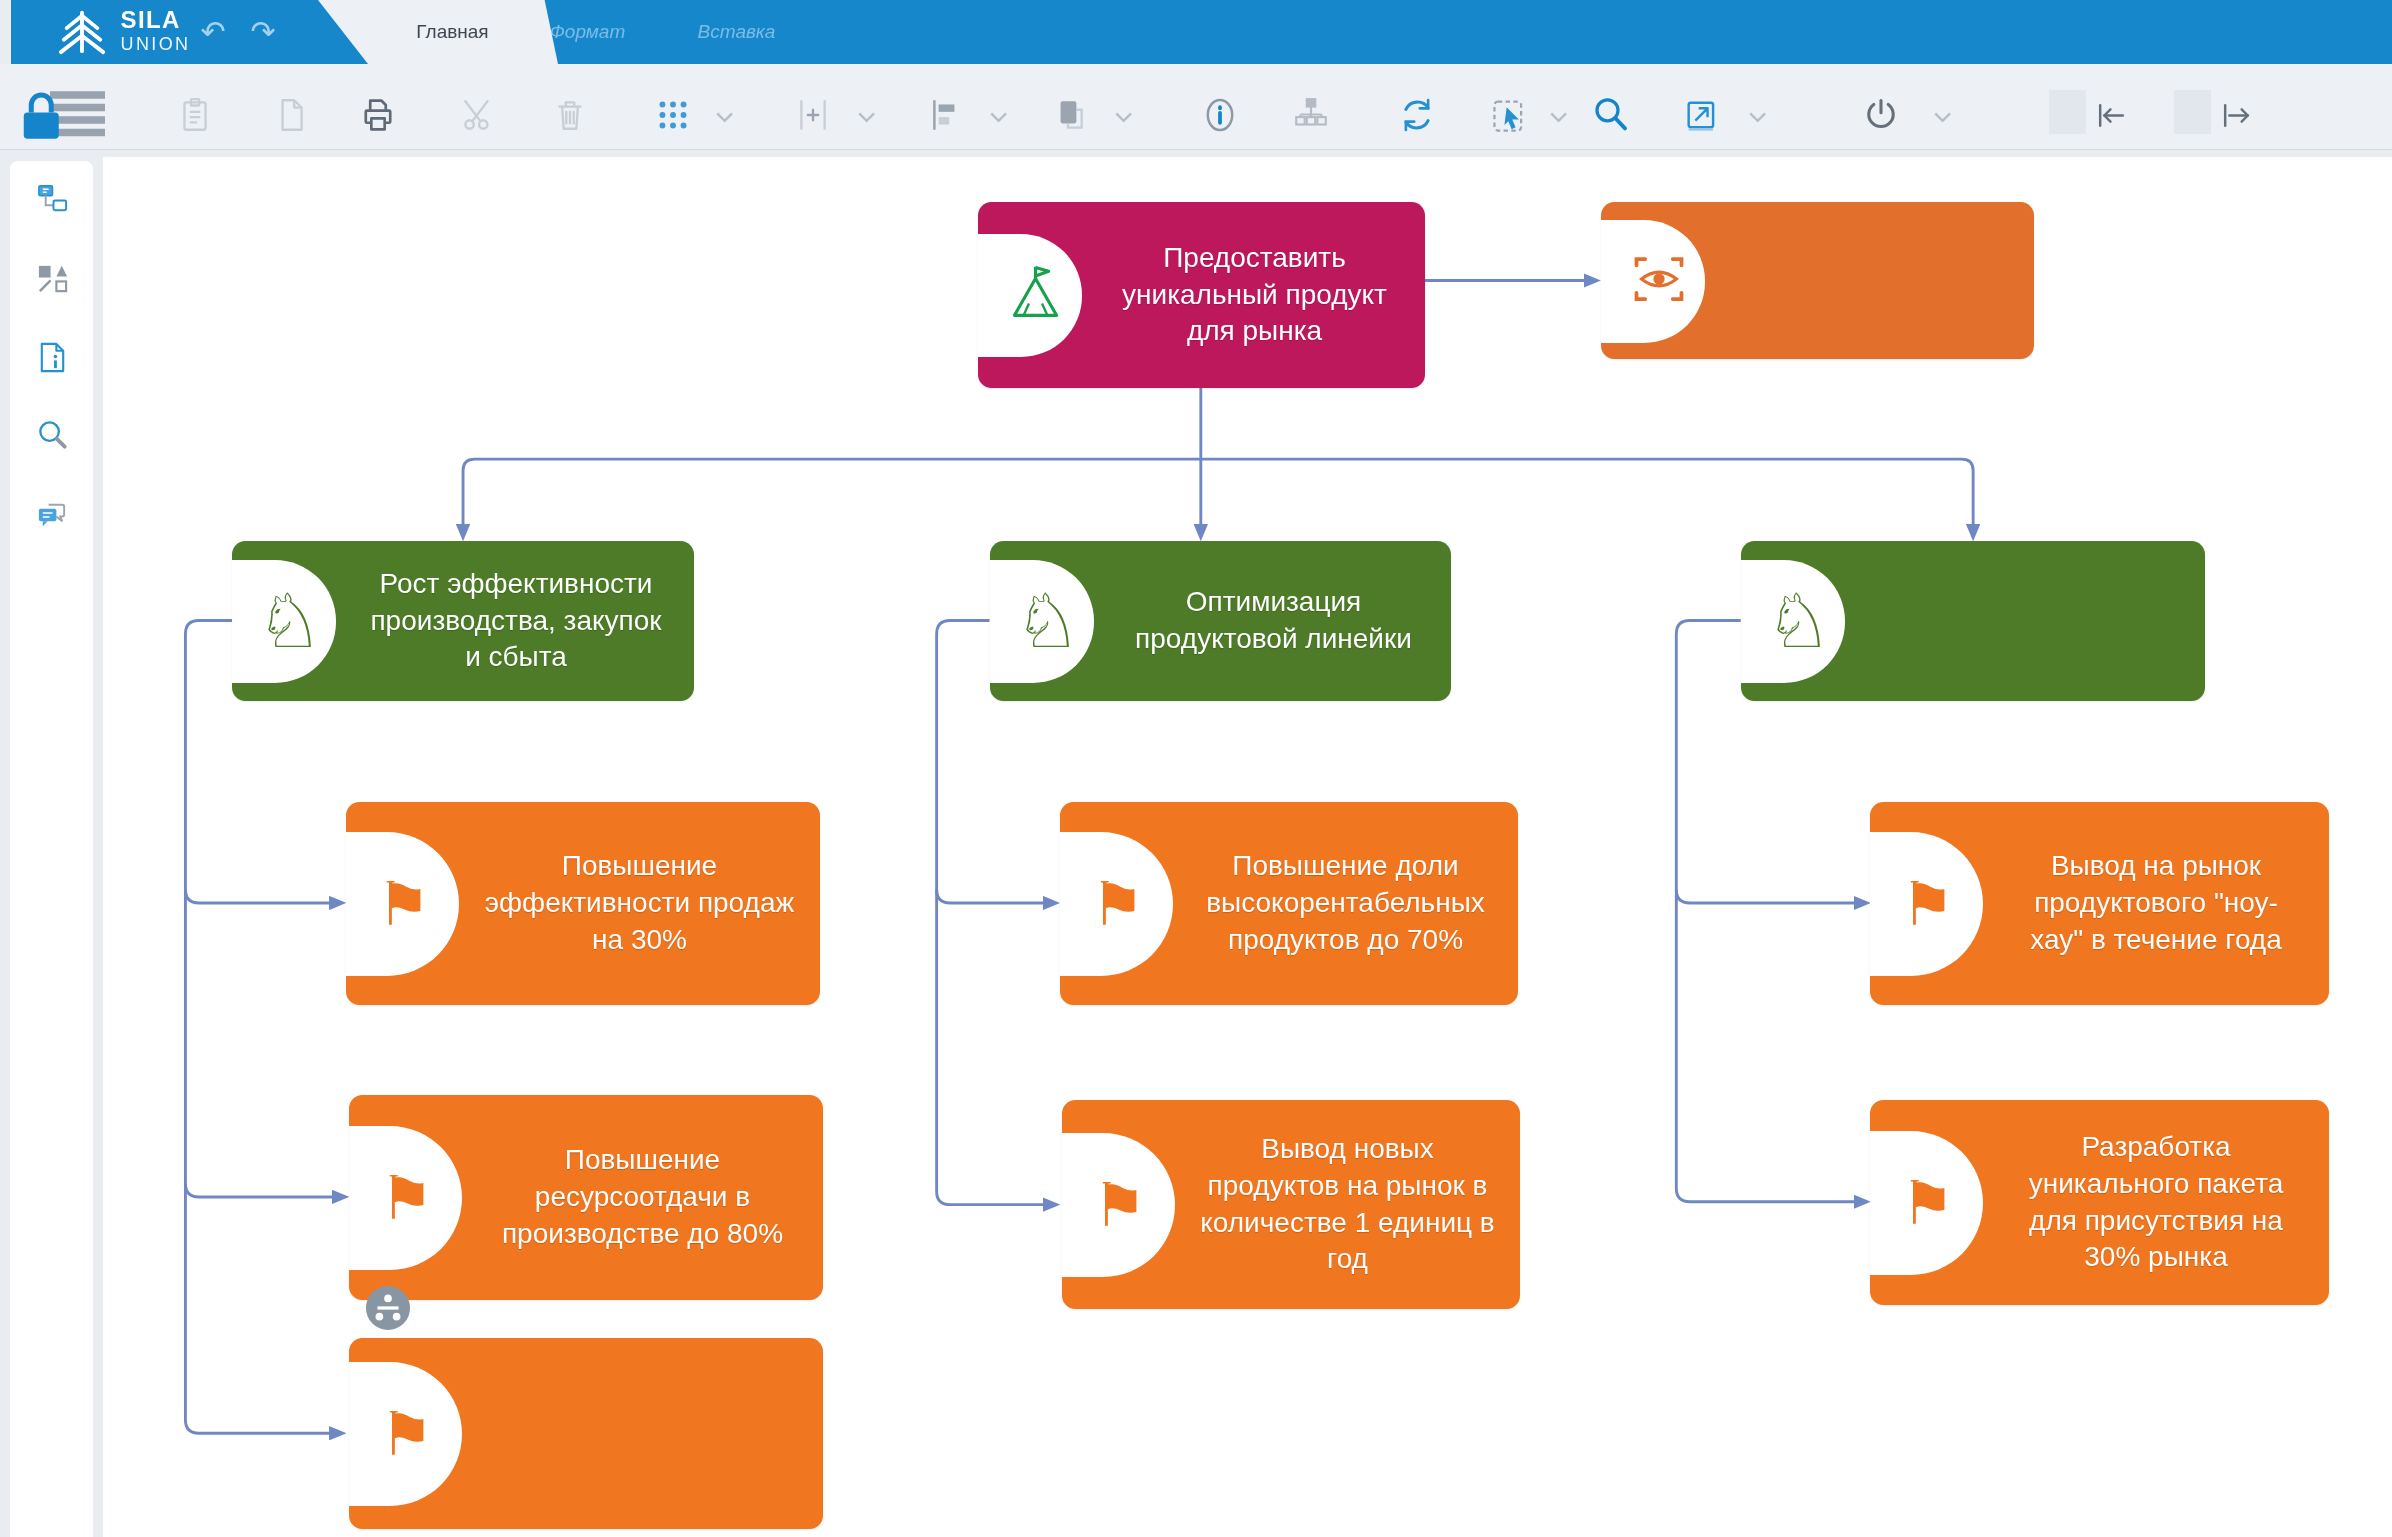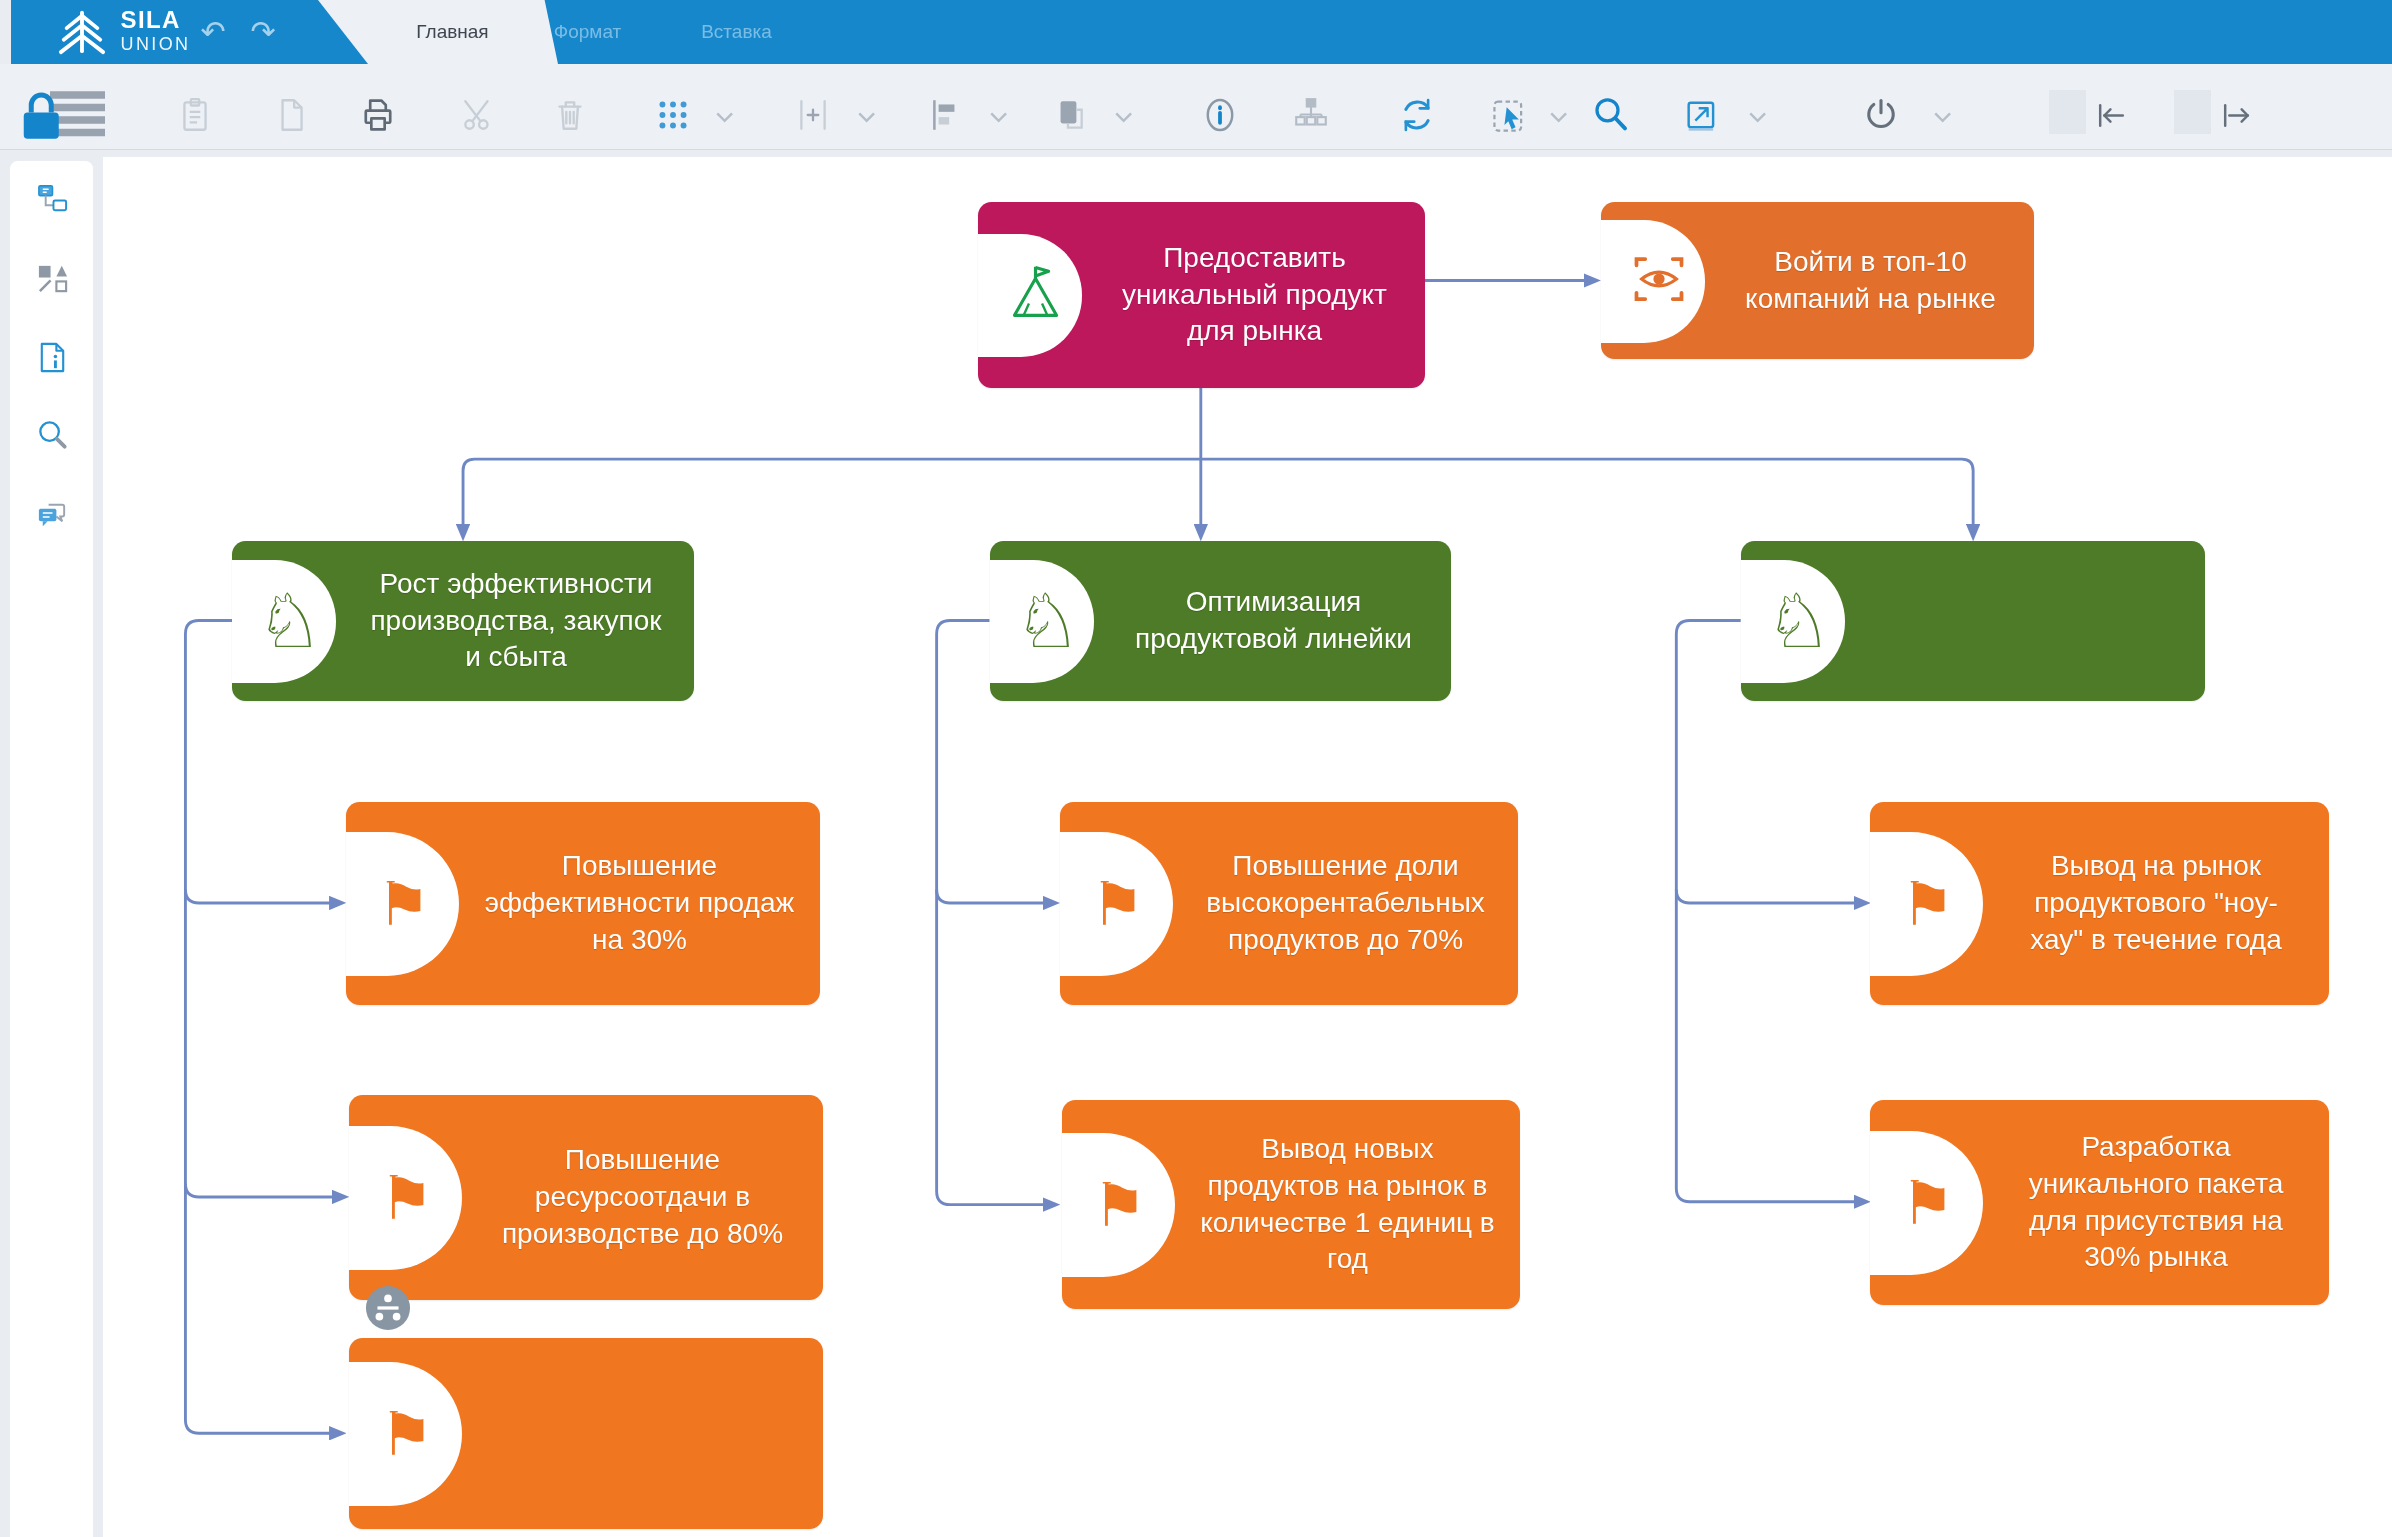--- a/index.html
+++ b/index.html
@@ -17,21 +17,21 @@
   .brand-line2{font-size:18px;letter-spacing:2.4px;opacity:.92;margin-top:2.9px;}
   .histbtn{position:absolute;top:13.4px;width:42px;height:37px;color:rgba(255,255,255,.62);
     font-size:30px;text-align:center;line-height:37px;cursor:pointer;}
   .tab{position:absolute;top:0;height:64px;display:flex;align-items:center;justify-content:center;
     font-size:19px;cursor:pointer;}
   .tab-active{
     background:#edf1f6;color:#3f4650;width:240px;
     clip-path:polygon(0 0, calc(100% - 13.4px) 0, 100% 100%, 50px 100%);
     padding-left:29px;box-sizing:border-box;
   }
-  .tab-idle{color:rgba(220,242,255,.5);}
+  .tab-idle{color:rgba(220,242,255,.5);font-style:italic;}
   
   .toolbar{position:absolute;left:0;top:64px;width:2392px;height:85px;background:#edf1f6;
     border-bottom:1px solid #d3dae2;}
   .ticon{position:absolute;top:92px;width:46px;height:46px;display:flex;align-items:center;
     justify-content:center;cursor:pointer;}
   .tchev{position:absolute;top:109px;width:17.3px;height:11.5px;cursor:pointer;}
   .csquare{position:absolute;top:90px;width:37px;height:44px;background:#e2e7ed;}
   
   .sidebar{position:absolute;left:9.6px;top:161px;width:83px;height:1376px;background:#fff;
     border-radius:7.7px 7.7px 0 0;}
@@ -345,21 +345,20 @@
   <span class="nicon">
     <svg width="60" height="60" viewBox="0 0 48 48" fill="none" stroke="#e2702c" stroke-width="3" stroke-linecap="round">
       <path d="M6 13 v-5 h7"></path>
         <path d="M35 8 h7 v5"></path>
         <path d="M42 35 v5 h-7"></path>
         <path d="M13 40 H6 v-5"></path>
       <path d="M10 24 q14 -11 28 0 q-14 11 -28 0 z" stroke-width="2.4"></path>
       <circle cx="24" cy="24" r="4.5" fill="#e2702c" stroke="none"></circle>
     </svg>
   </span>
-  <div class="label lab-p">Войти в топ-10 компаний на рынке</div>
 </div>
 
 <div class="node" style="left:232px;top:541px;width:462px;height:160px;background:#4d7b27;">
   <div class="bulge bulge-p"></div>
   <span class="nicon">
     <span class="nicon-glyph knight">♘</span>
   </span>
   <div class="label lab-p">Рост эффективности производства, закупок и сбыта</div>
 </div>
 

